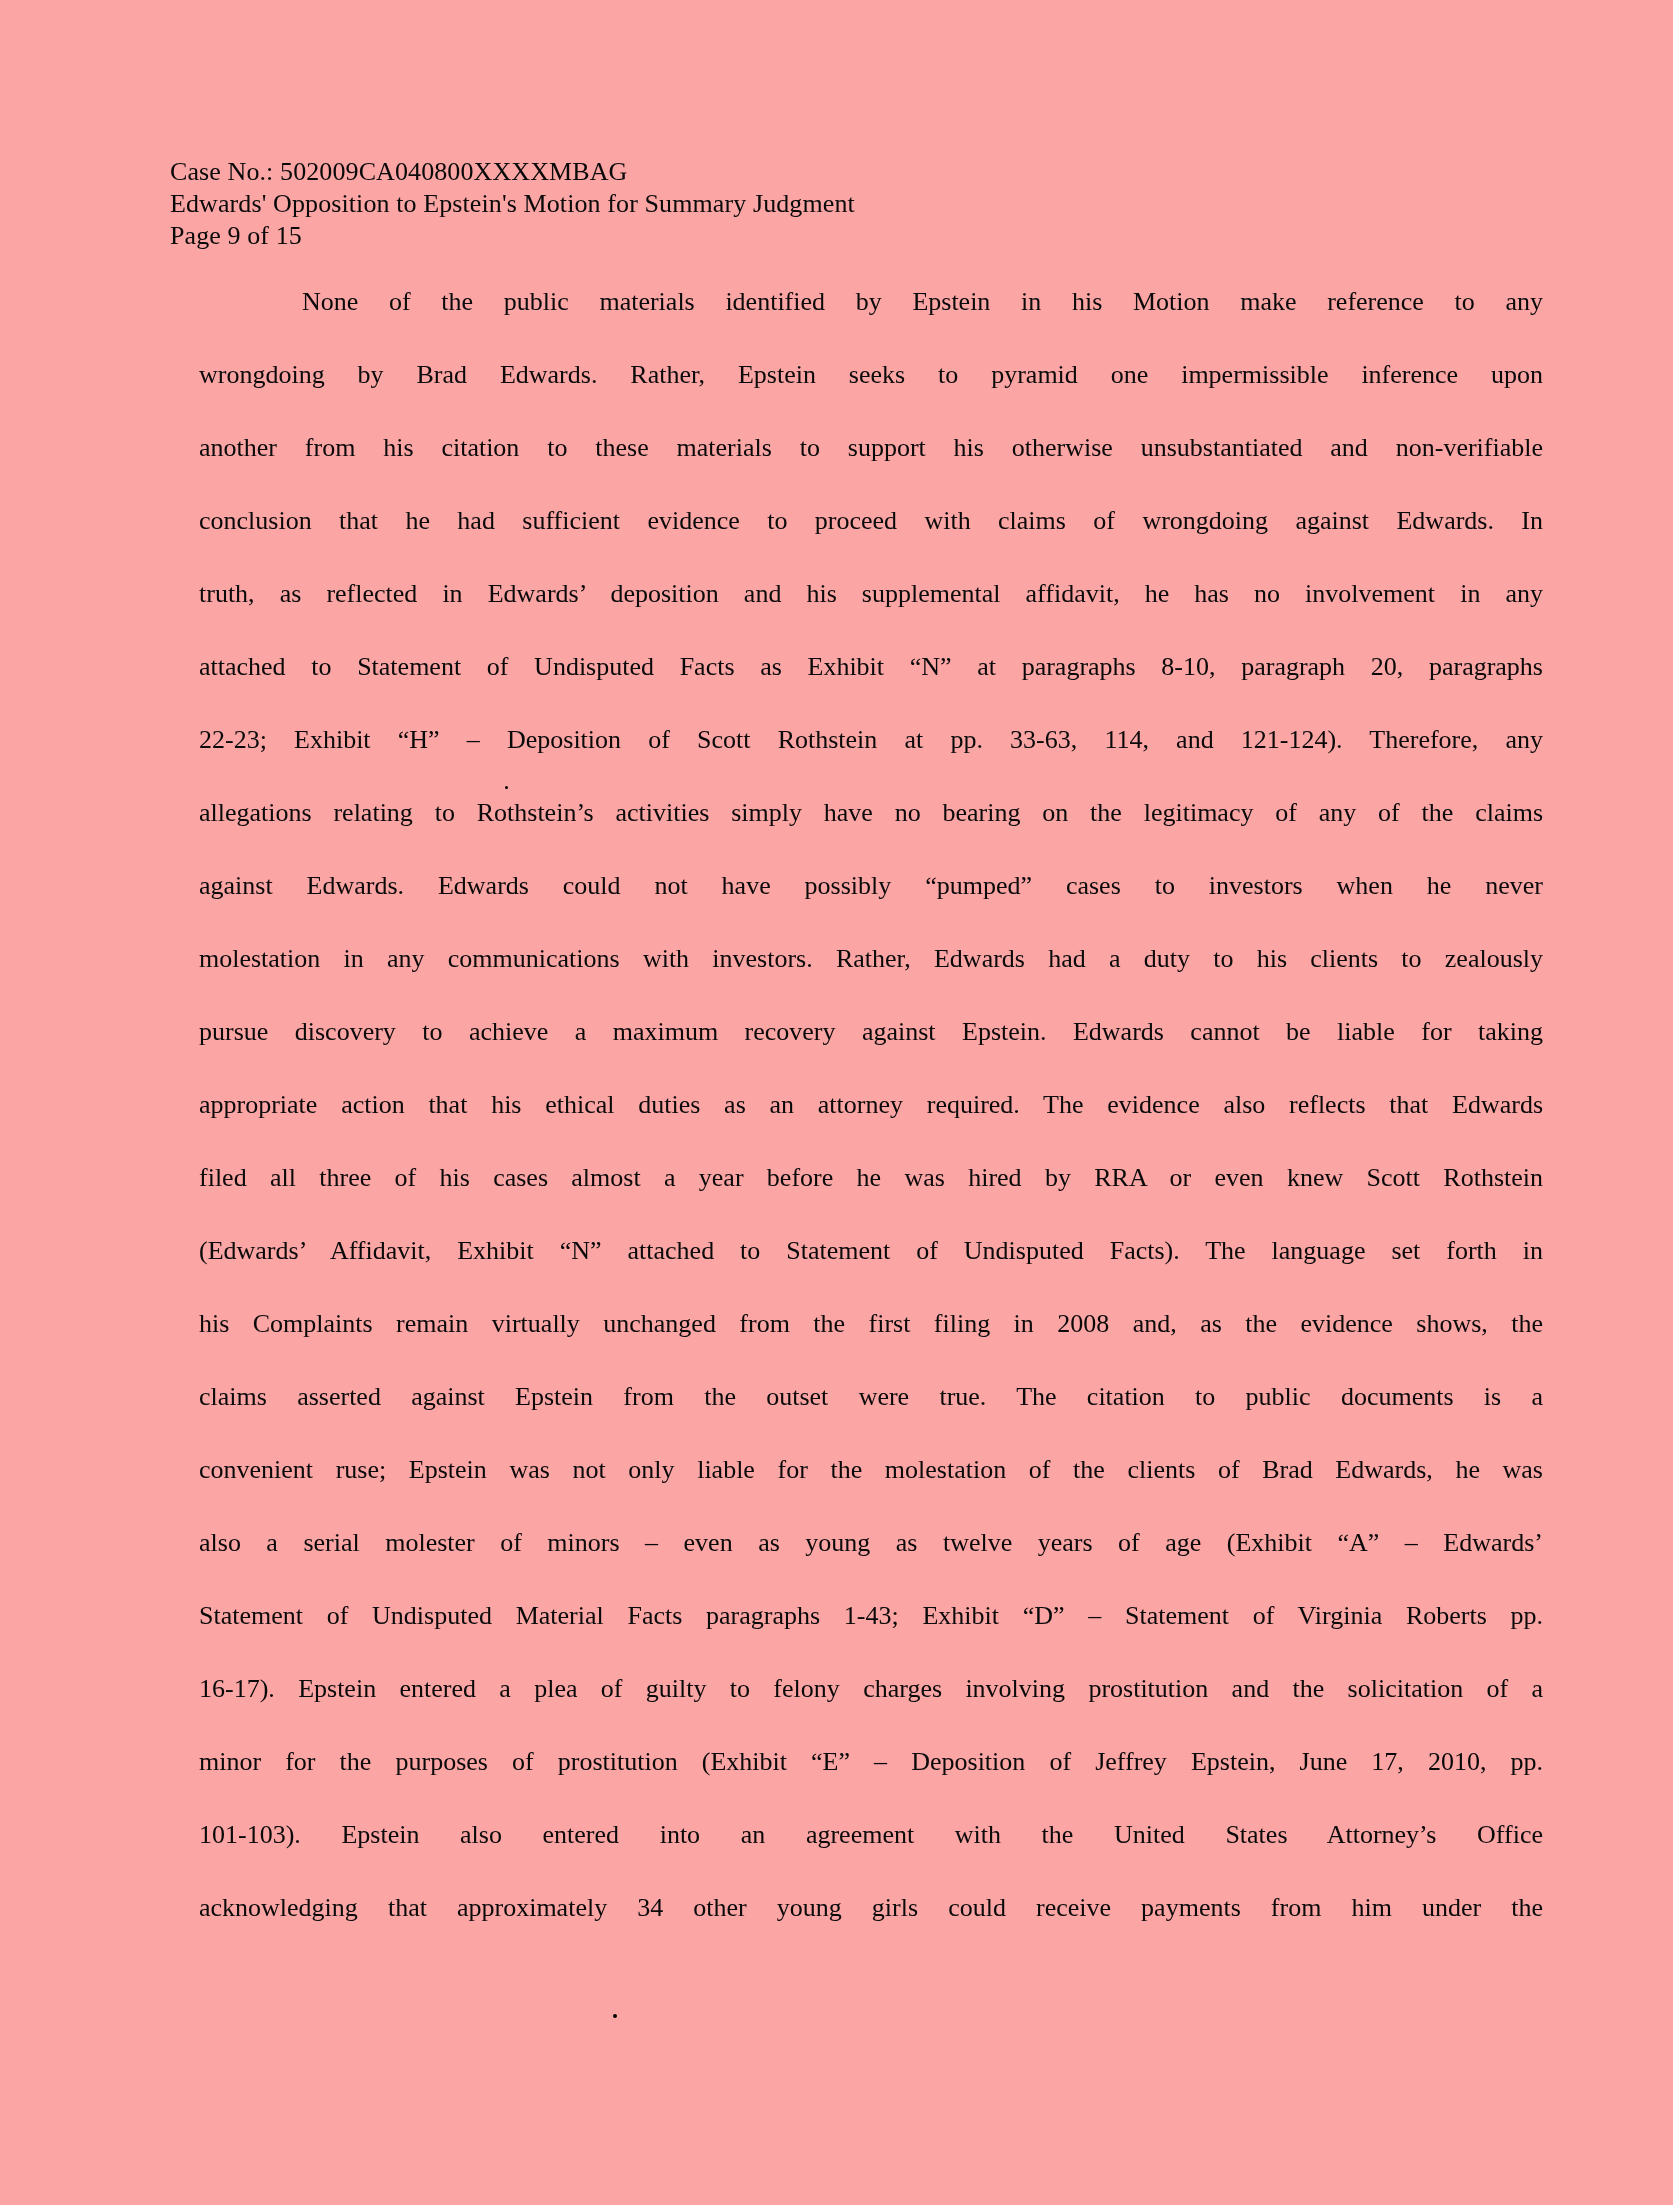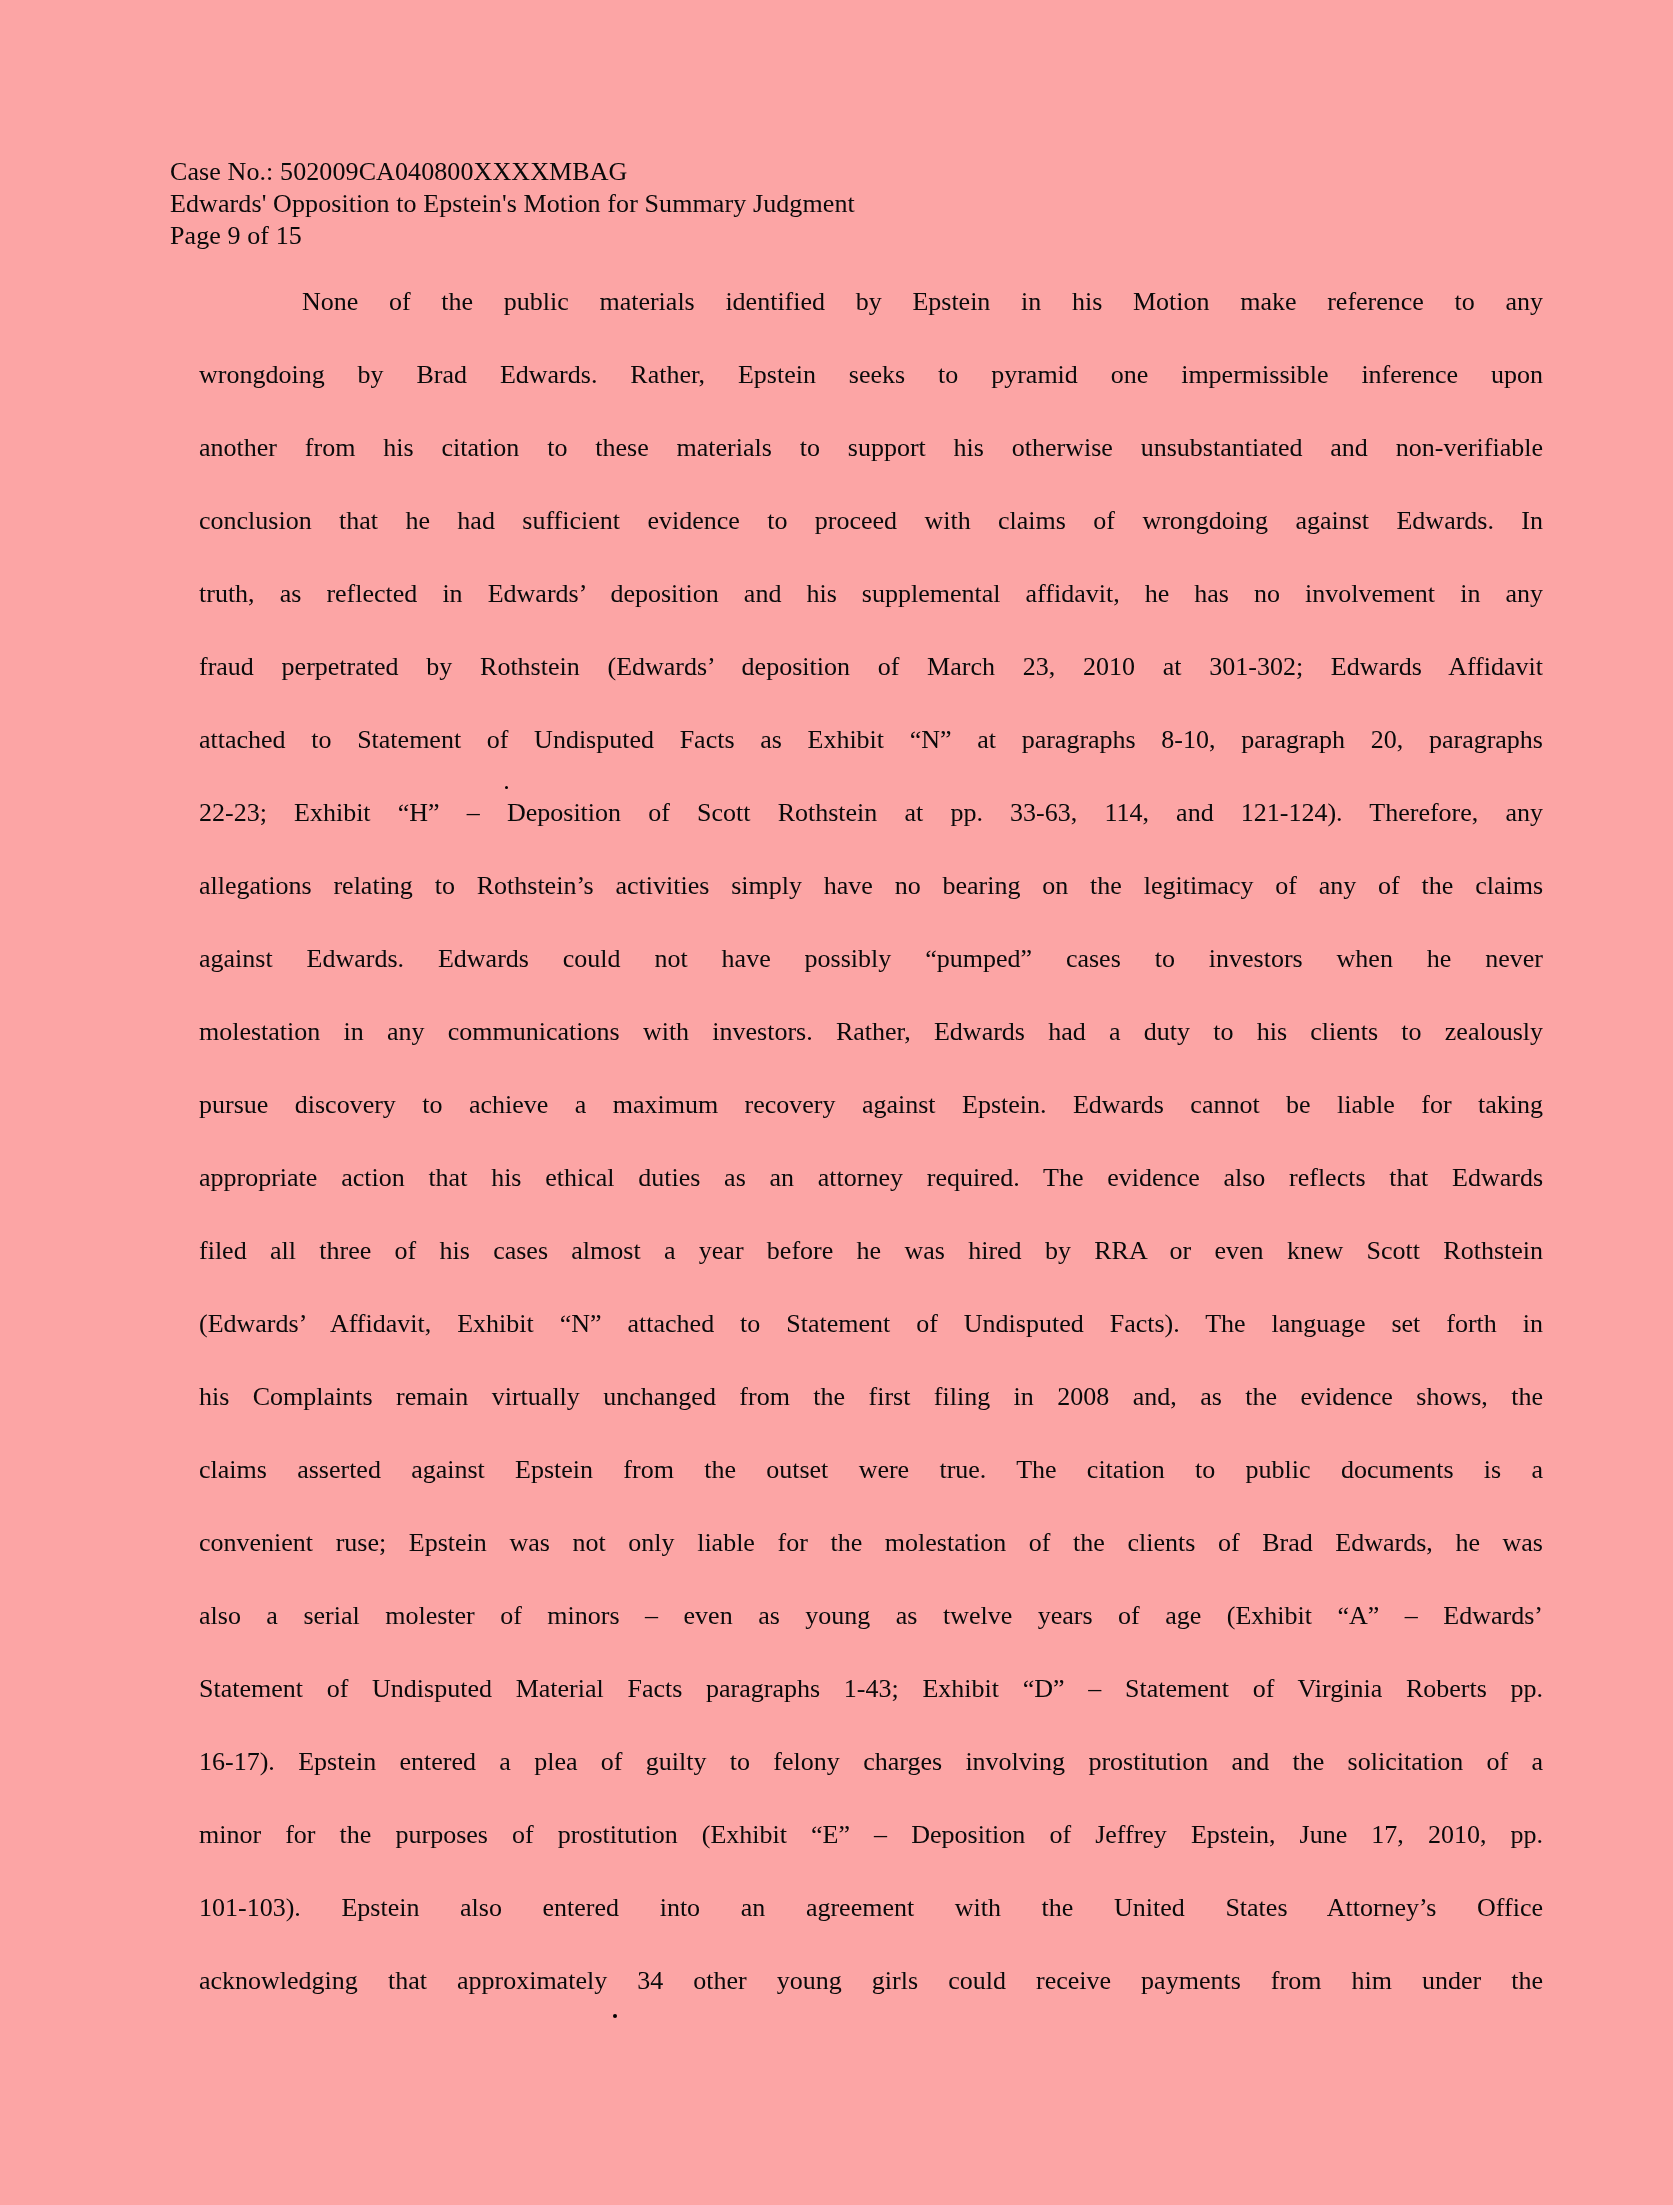--- a/index.html
+++ b/index.html
@@ -61,21 +61,20 @@
     <div>Edwards' Opposition to Epstein's Motion for Summary Judgment</div>
     <div>Page 9 of 15</div>
   </div>
 
   <div class="body-text">
     <div class="line indent">None of the public materials identified by Epstein in his Motion make reference to any</div>
     <div class="line">wrongdoing by Brad Edwards.  Rather, Epstein seeks to pyramid one impermissible inference upon</div>
     <div class="line">another from his citation to these materials to support his otherwise unsubstantiated and non-verifiable</div>
     <div class="line">conclusion that he had sufficient evidence to proceed with claims of wrongdoing against Edwards.  In</div>
     <div class="line">truth, as reflected in Edwards’ deposition and his supplemental affidavit, he has no involvement in any</div>
-    <div class="line">fraud perpetrated by Rothstein (Edwards’ deposition of March 23, 2010 at 301-302; Edwards Affidavit</div>
     <div class="line">attached to Statement of Undisputed Facts as Exhibit “N” at paragraphs 8-10, paragraph 20, paragraphs</div>
     <div class="line">22-23; Exhibit “H” – Deposition of Scott Rothstein at pp. 33-63, 114, and 121-124).  Therefore, any</div>
     <div class="line">allegations relating to Rothstein’s activities simply have no bearing on the legitimacy of any of the claims</div>
     <div class="line">against Edwards.  Edwards could not have possibly “pumped” cases to investors when he never</div>
     <div class="line">molestation in any communications with investors.  Rather, Edwards had a duty to his clients to zealously</div>
     <div class="line">pursue discovery to achieve a maximum recovery against Epstein.  Edwards cannot be liable for taking</div>
     <div class="line">appropriate action that his ethical duties as an attorney required.  The evidence also reflects that Edwards</div>
     <div class="line">filed all three of his cases almost a year before he was hired by RRA or even knew Scott Rothstein</div>
     <div class="line">(Edwards’ Affidavit, Exhibit “N” attached to Statement of Undisputed Facts). The language set forth in</div>
     <div class="line">his Complaints remain virtually unchanged from the first filing in 2008 and, as the evidence shows, the</div>

